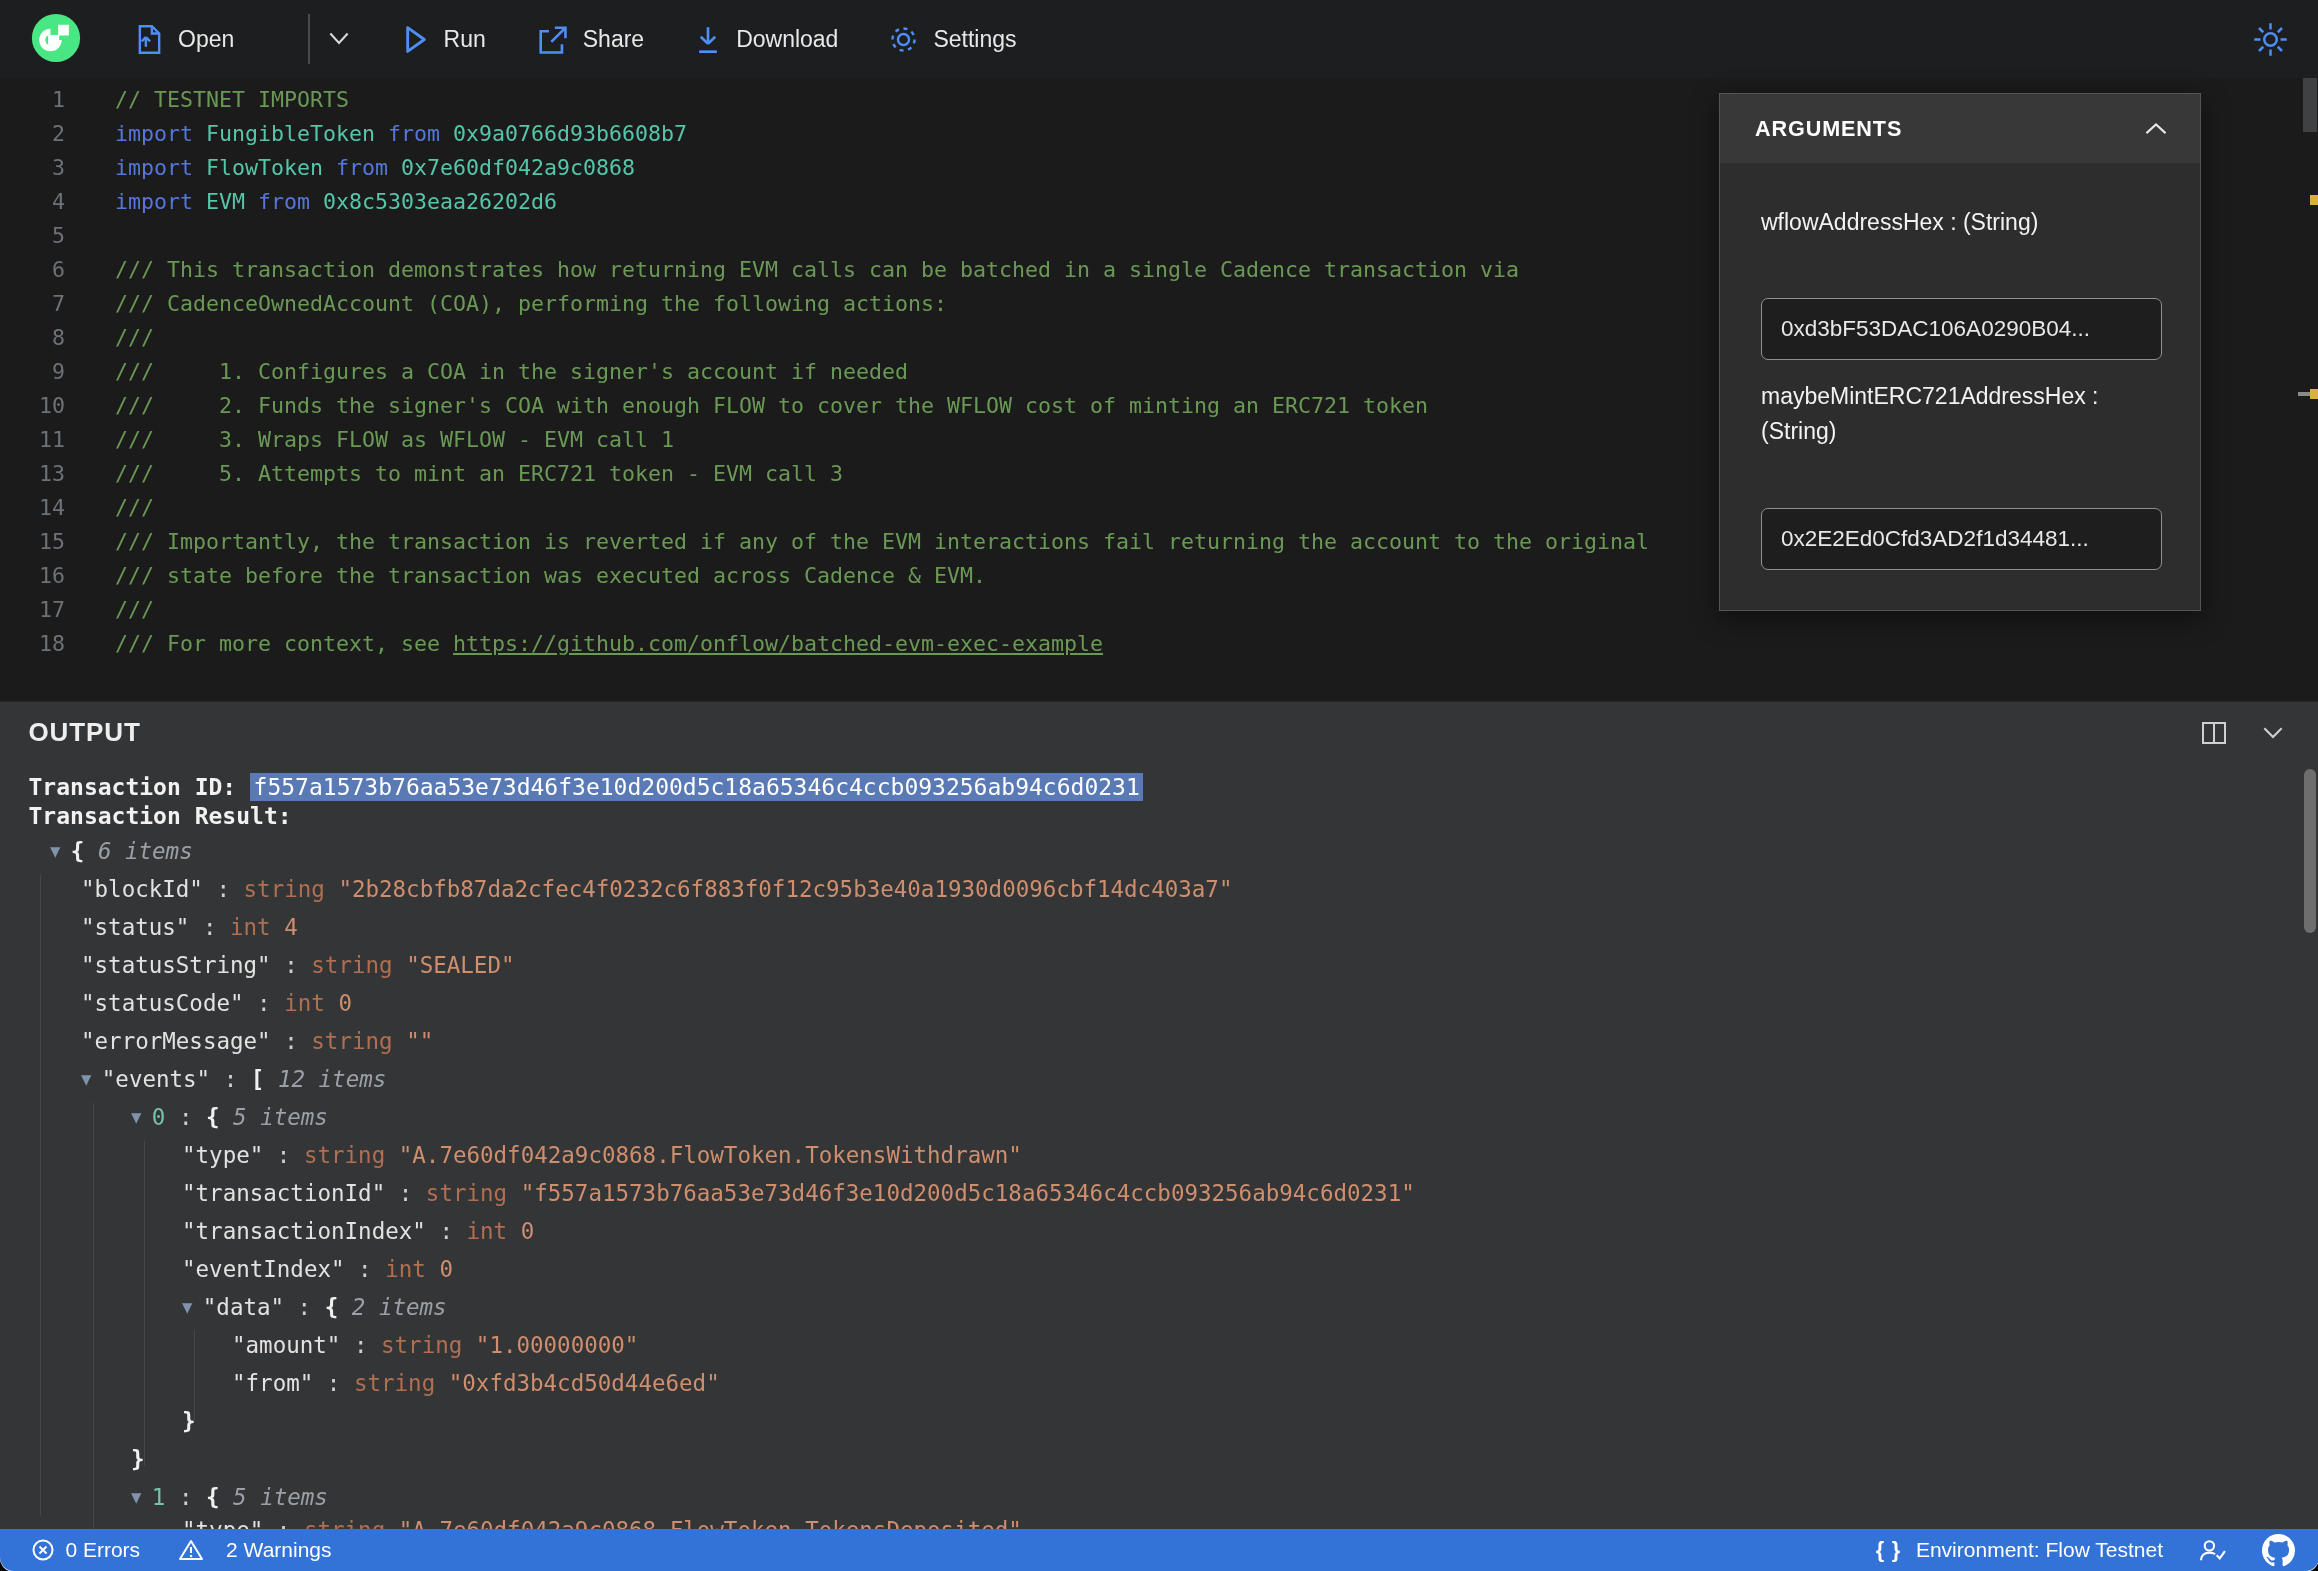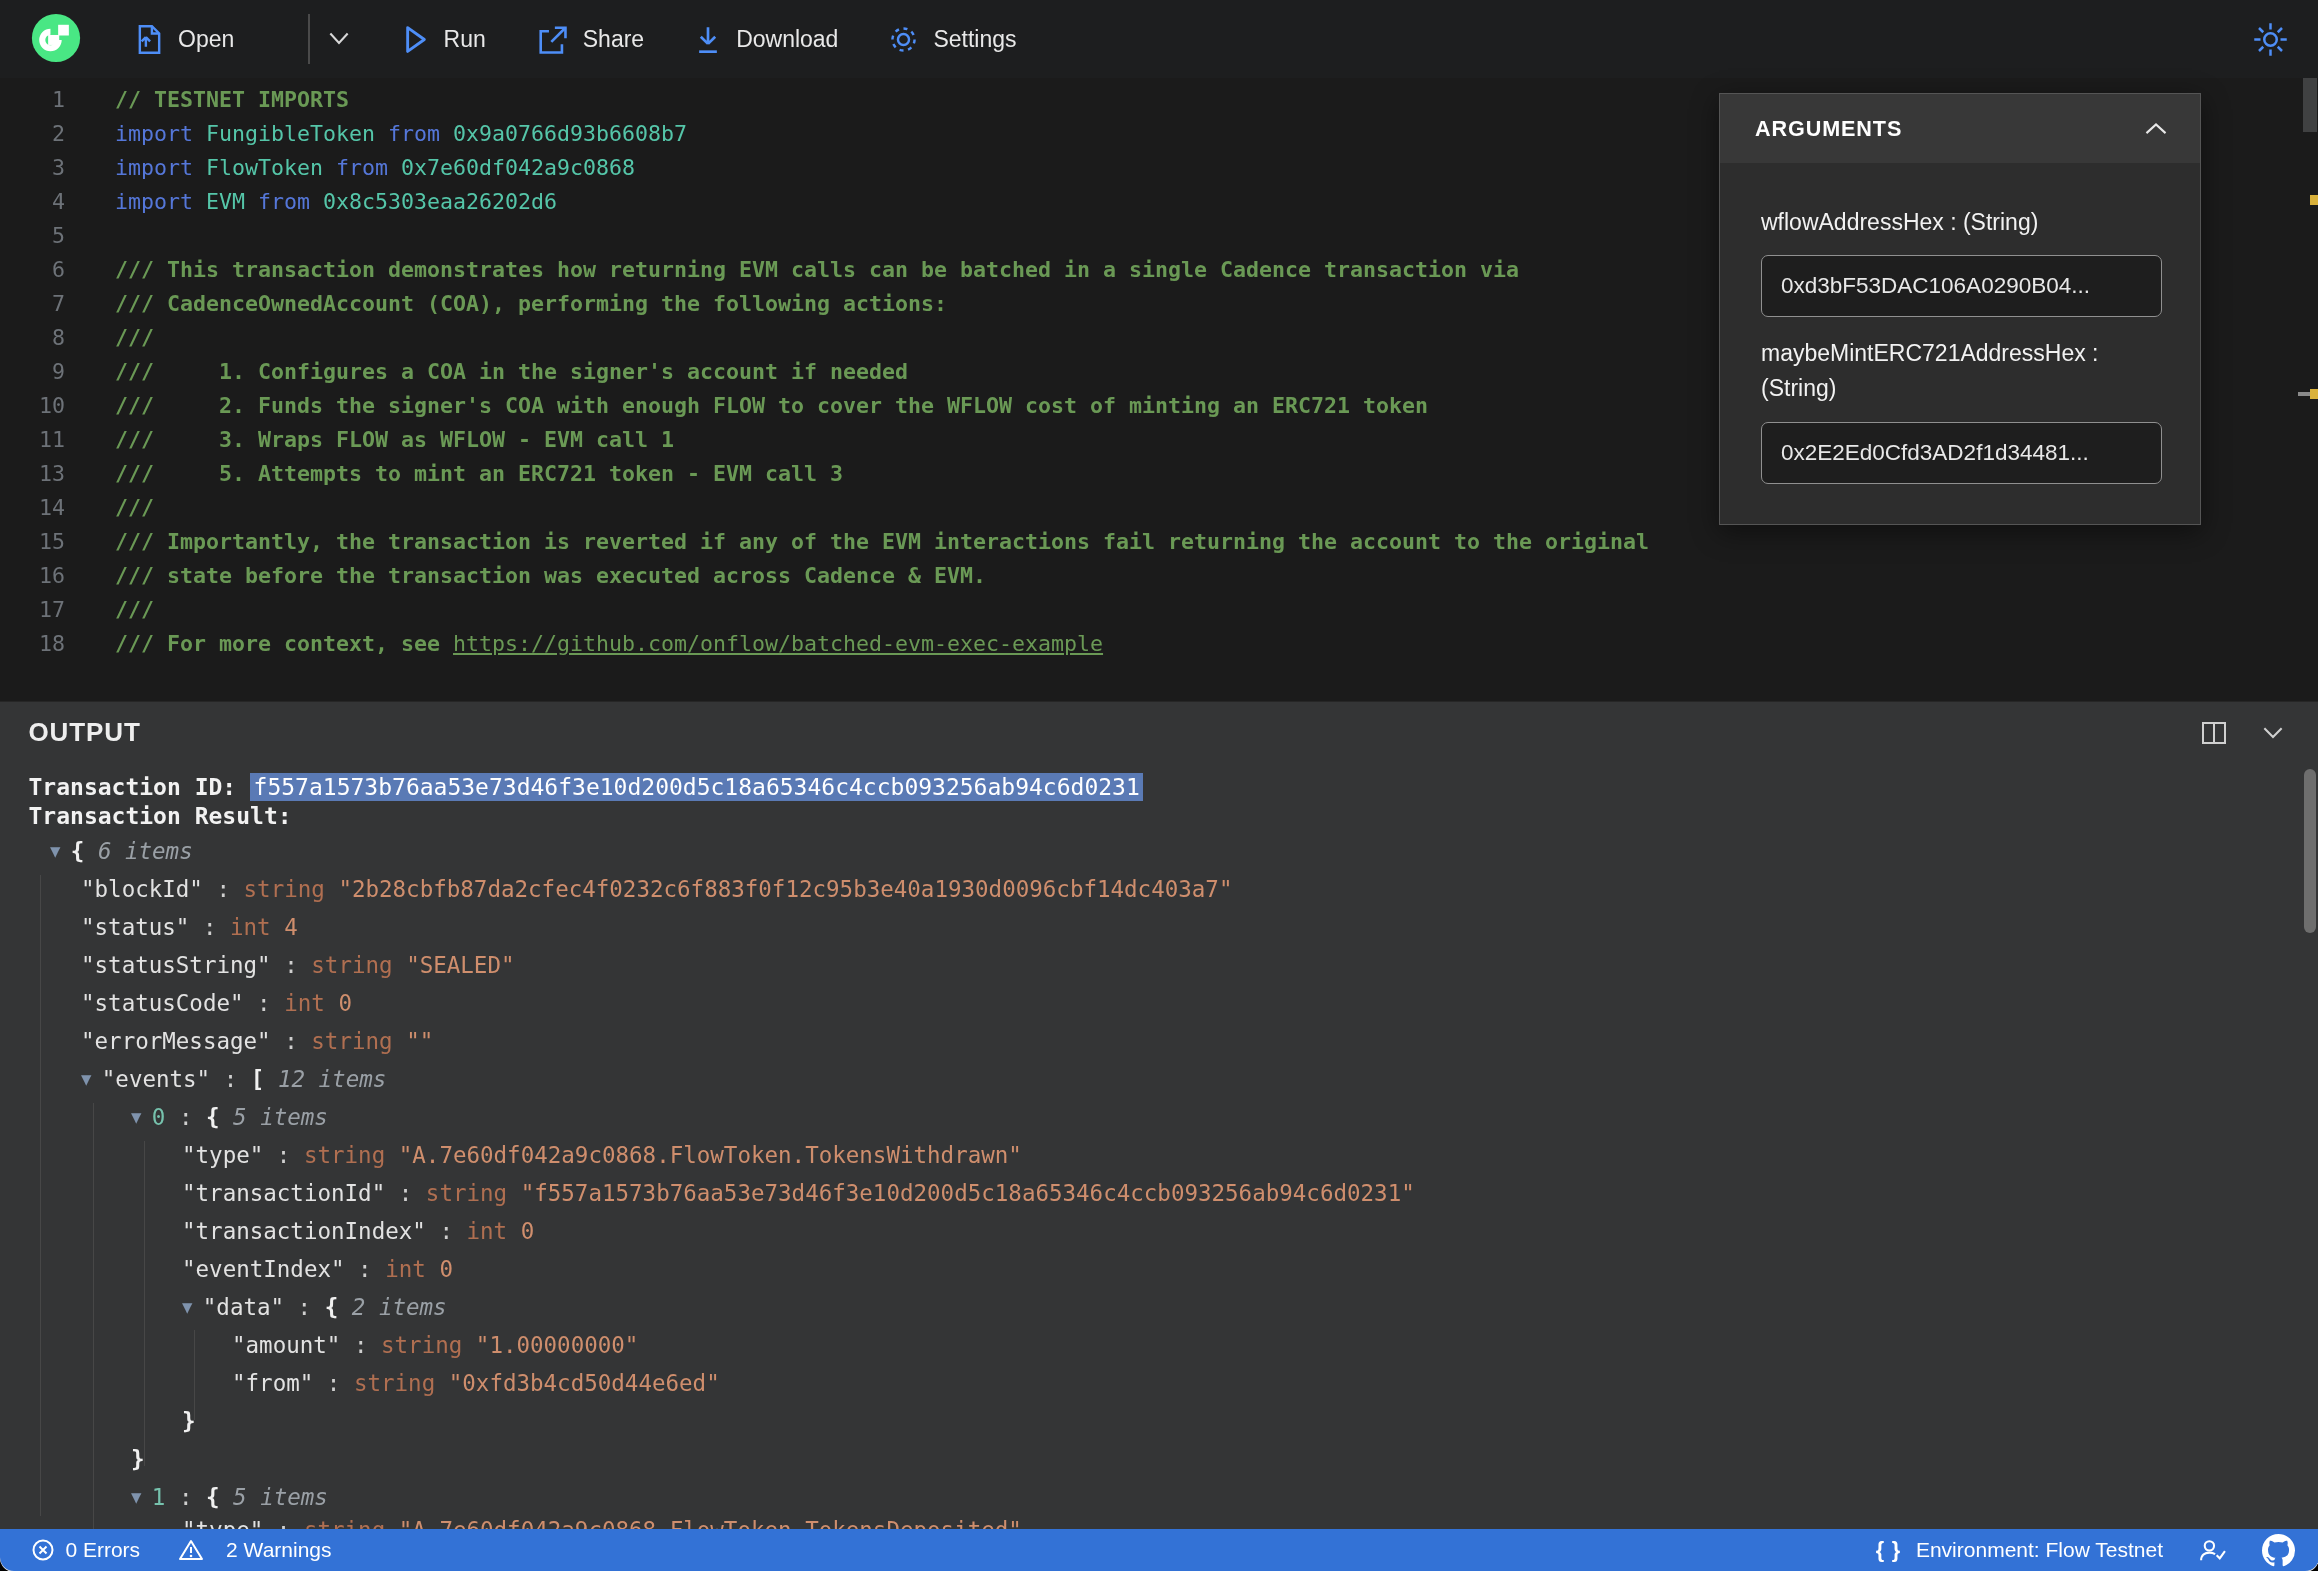--- a/index.html
+++ b/index.html
@@ -22,39 +22,39 @@
   #logo{margin-right:54px;}
   .tb-sep{width:1.7px;height:50px;background:#4a4a4a;margin:0 15.6px 0 24px;}
   .tb-gap{margin-right:50px;}
   #toolbar .spacer{flex:1;}
   
   #editor{position:absolute;left:0;top:78px;width:2319px;height:623px;background:#1b1b1b;
     font-family:"DejaVu Sans Mono",monospace;font-size:21.6px;padding-top:5.2px;overflow:hidden;}
   .code-line{display:flex;height:34px;line-height:34px;white-space:pre;}
   .line-num{flex:0 0 65px;text-align:right;color:#6d7278;}
   .line-text{margin-left:50px;}
-  .tok-comment{color:var(--comment_green,#6A9955);font-weight:bold;}
+  .tok-comment{color:var(--comment_green,#6A9955);}
   .tok-kw{color:var(--keyword_blue,#5577D9);}
   .tok-type{color:var(--type_teal,#55C6A9);}
   .tok-addr{color:var(--type_teal,#55C6A9);}
   .tok-link{color:var(--comment_green,#6A9955);text-decoration:underline;}
   
   #editor-scroll-thumb{position:absolute;right:1.7px;top:78px;width:14px;height:54px;background:#404142;}
   .ruler-warn{position:absolute;width:8.6px;height:10.4px;background:var(--warning_yellow,#D9B13B);right:0;}
   .ruler-dash{position:absolute;width:12px;height:3.5px;background:#8a8a8a;right:8.6px;}
   
   #args-panel{position:absolute;left:1719px;top:93px;width:482px;background:#2d2d2d;
     border:0.9px solid #555;box-shadow:0 7px 26px rgba(0,0,0,.45);}
   #args-header{height:69px;background:#383838;display:flex;align-items:center;
     justify-content:space-between;padding:0 31px 0 35px;}
   #args-title{font-size:21.6px;font-weight:bold;letter-spacing:0.9px;color:#fff;}
   #args-body{padding:22.5px 38px 40px 41px;}
   .arg-label{font-size:23px;color:#f2f2f2;margin:19px 0 15.6px 0;line-height:35px;}
   .arg-input{width:100%;height:62px;background:#1e1e1e;border:1.7px solid #909090;border-radius:7px;
-    color:#e8e8e8;font-size:22.5px;padding:0 19px;font-family:"Liberation Sans",sans-serif;}
+    color:#e8e8e8;font-size:22.5px;padding:0 19px;font-family:"Liberation Sans",sans-serif;margin-top:43px;}
   
   #output{position:absolute;left:0;top:701px;width:2319px;height:828px;background:#343536;
     border-top:0.9px solid #262626;overflow:hidden;
     font-family:"DejaVu Sans Mono",monospace;}
   #output-header{position:absolute;left:0;top:0;width:100%;height:61px;display:flex;align-items:center;}
   #output-title{font-family:"Liberation Sans",sans-serif;font-size:26px;font-weight:bold;
     letter-spacing:0.9px;color:#eee;margin-left:28.5px;}
   #output-header .spacer{flex:1;}
   .oh-icon{margin-right:33px;cursor:pointer;}
   #tx-id-row,#tx-result-row{position:absolute;left:28.5px;height:29px;line-height:29px;

